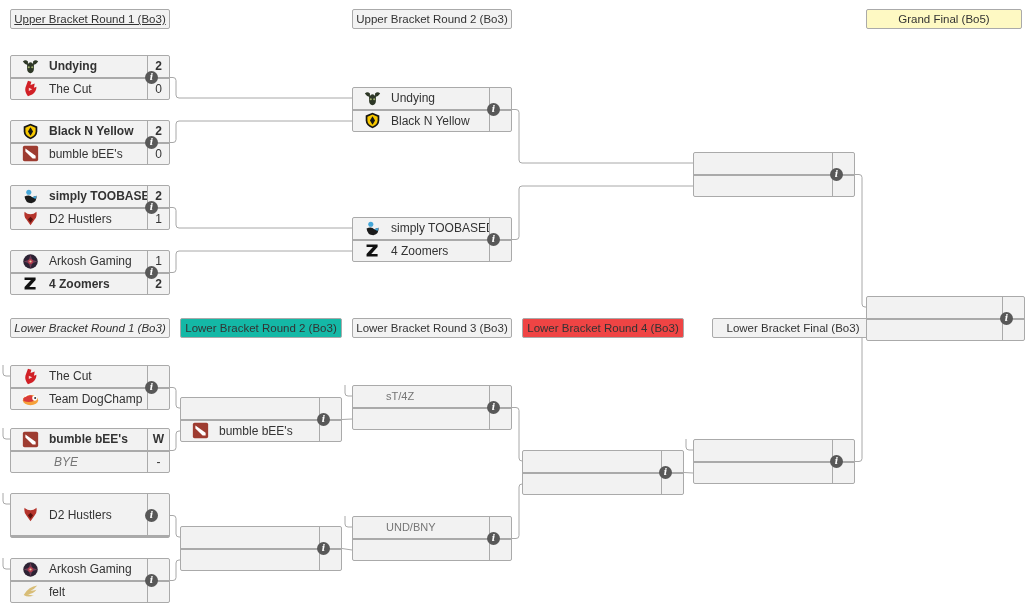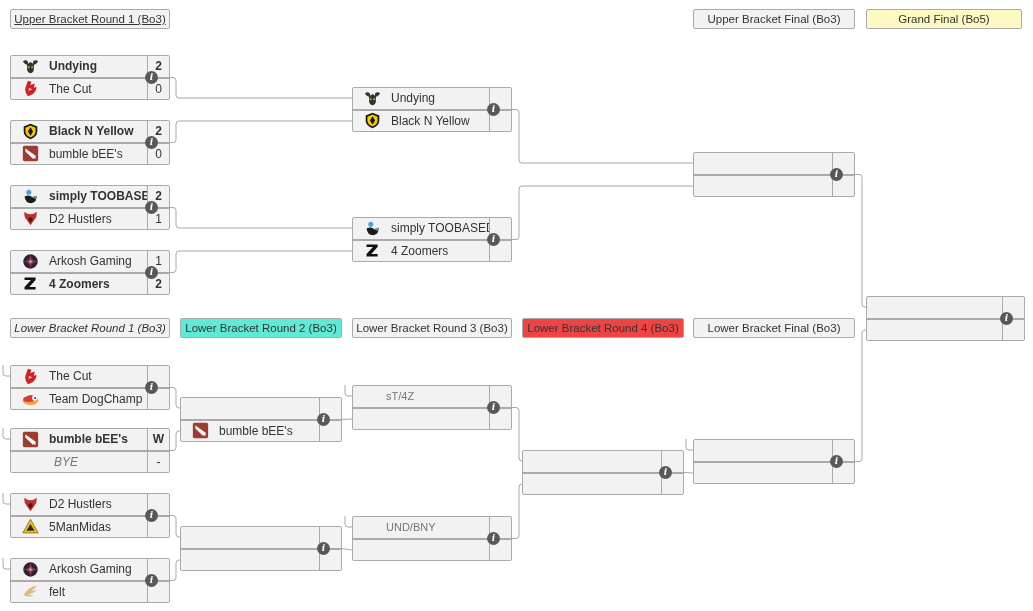--- a/index.html
+++ b/index.html
@@ -54,27 +54,27 @@
       <path d="M3 428 L3 436 Q3 439 6 439 L10 439"></path>
       <path d="M3 493 L3 501 Q3 504 6 504 L10 504"></path>
       <path d="M3 558 L3 566 Q3 569 6 569 L10 569"></path>
       <path d="M345 385 L345 393 Q345 396 348 396 L352 396"></path>
       <path d="M345 516 L345 524 Q345 527 348 527 L352 527"></path>
       <path d="M686 439 L686 447 Q686 450 689 450 L693 450"></path>
     </g>
   </svg>
 
   <div class="header" style="left: 10px; top: 9px; width: 160px; background: rgb(242, 242, 242); border-color: rgb(170, 170, 170); text-decoration: underline;">Upper Bracket Round 1 (Bo3)</div>
-  <div class="header" style="left: 693px; top: 9px; width: 162px; background: rgb(242, 242, 242); border-color: rgb(170, 170, 170);">Upper Bracket Final (Bo3)</div>
+  <div class="header" style="left: 352px; top: 9px; width: 160px; background: rgb(242, 242, 242); border-color: rgb(170, 170, 170);">Upper Bracket Round 2 (Bo3)</div>
   <div class="header" style="left: 866px; top: 9px; width: 156px; background: #fef9c3; border-color: rgb(170, 170, 170);">Grand Final (Bo5)</div>
   <div class="header" style="left: 10px; top: 318px; width: 160px; background: rgb(242, 242, 242); border-color: rgb(170, 170, 170); font-style: italic;">Lower Bracket Round 1 (Bo3)</div>
-  <div class="header" style="left: 180px; top: 318px; width: 162px; background: #5eead4; border-color: rgb(170, 170, 170);">Lower Bracket Round 2 (Bo3)</div>
+  <div class="header" style="left: 180px; top: 318px; width: 162px; background: #14b8a6; border-color: rgb(170, 170, 170);">Lower Bracket Round 2 (Bo3)</div>
   <div class="header" style="left: 352px; top: 318px; width: 160px; background: rgb(242, 242, 242); border-color: rgb(170, 170, 170);">Lower Bracket Round 3 (Bo3)</div>
   <div class="header" style="left: 522px; top: 318px; width: 162px; background: #ef4444; border-color: rgb(170, 170, 170);">Lower Bracket Round 4 (Bo3)</div>
-  <div class="header" style="left: 693px; top: 318px; width: 162px; background: rgb(242, 242, 242); border-color: rgb(170, 170, 170);">Lower Bracket Final (Bo3)</div>
+  <div class="header" style="left: 712px; top: 318px; width: 162px; background: rgb(242, 242, 242); border-color: rgb(170, 170, 170);">Lower Bracket Final (Bo3)</div>
 
   <div class="match" style="left: 10px; top: 55px; width: 160px; background: rgb(242, 242, 242); border-color: rgb(170, 170, 170);">
     <div class="row top">
       <span class="logo">
           <svg width="17" height="17" viewBox="0 0 20 20">
             <path d="M1 4 Q4 1 7 4 L7 7 Q8 5 10 5 Q12 5 13 7 L13 4 Q16 1 19 4 Q17 7 14 8 L14 13 Q14 17 10 18 Q6 17 6 13 L6 8 Q3 7 1 4Z" fill="#2e3827"></path>
             <circle cx="8" cy="11" r="1.2" fill="#9fb06a"></circle>
             <circle cx="12" cy="11" r="1.2" fill="#9fb06a"></circle>
           </svg>
         </span>
@@ -291,30 +291,20 @@
     <div class="row top">
       <span class="logo">
           <svg width="17" height="17" viewBox="0 0 20 20">
             <path d="M3 2 Q6 5 10 5 Q14 5 17 2 Q18 8 15 11 L10 18 L5 11 Q2 8 3 2Z" fill="#b5342c"></path>
             <path d="M10 8 L13 11 L10 15 L7 11Z" fill="#5d120d"></path>
           </svg>
         </span>
       <span class="tname">D2 Hustlers</span>
       <span class="score"></span>
     </div>
-    <div class="row">
-      <span class="logo">
-          <svg width="17" height="17" viewBox="0 0 20 20">
-            <path d="M10 1.5 L19 17.5 H1Z" fill="#f2c21d" stroke="#8a6d00" stroke-width="1"></path>
-            <path d="M10 7 L14.8 15 H5.2Z" fill="#2b2b2b"></path>
-          </svg>
-        </span>
-      <span class="tname">5ManMidas</span>
-      <span class="score"></span>
-    </div>
     <span class="info" style="background: rgb(88, 88, 88);">i</span>
   </div>
 
   <div class="match" style="left: 10px; top: 558px; width: 160px; background: rgb(242, 242, 242); border-color: rgb(170, 170, 170);">
     <div class="row top">
       <span class="logo">
           <svg width="17" height="17" viewBox="0 0 20 20">
             <circle cx="10" cy="10" r="8.5" fill="#2c2233"></circle>
             <path d="M10 2 L12 8 L18 10 L12 12 L10 18 L8 12 L2 10 L8 8Z" fill="#6e3b55"></path>
             <circle cx="10" cy="10" r="3" fill="#b43a4e"></circle>

